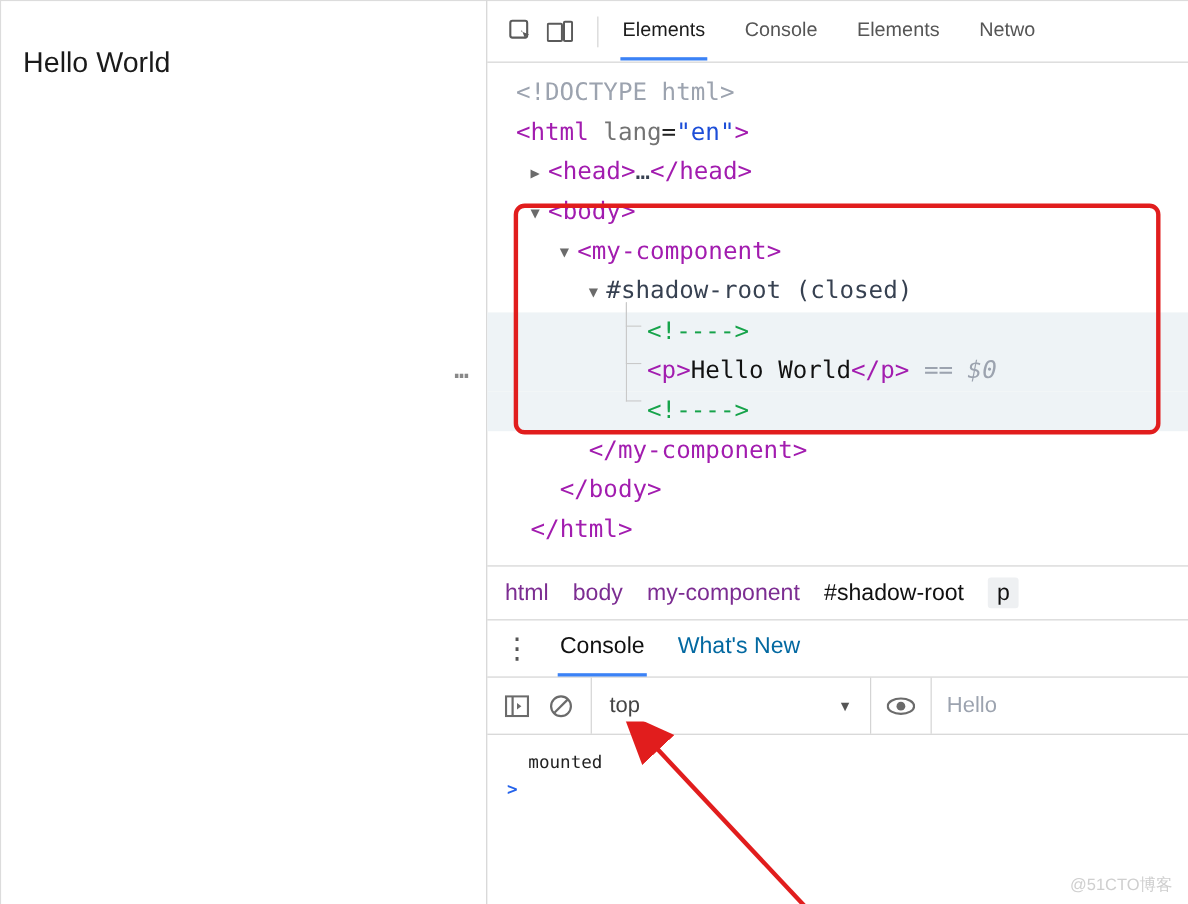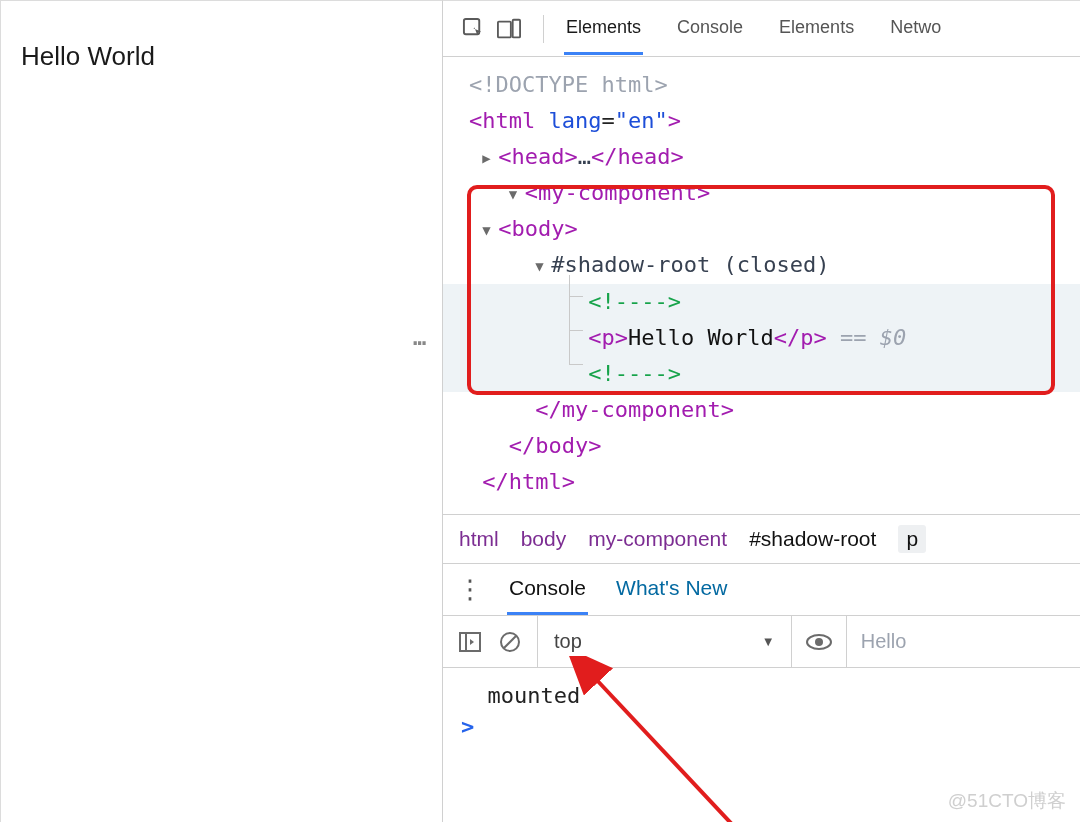--- a/index.html
+++ b/index.html
@@ -11,43 +11,43 @@
 .toolbar-top .divider { width: 1px; height: 28px; background: #d0d0d0; margin: 0 12px; }
 .tabs-row { display: flex; align-items: flex-start; gap: 32px; font-size: 18px; }
 .tab { color: #555; padding: 14px 2px; cursor: pointer; border-bottom: 3px solid transparent; }
 .tab.active { color: #1a1a1a; border-bottom-color: #3b82f6; }
 .dom-tree { flex: 0 0 auto; font-family: Menlo, Consolas, monospace; font-size: 22px; line-height: 1.55; padding: 10px 0 14px 0; position: relative; }
 .dom-line { white-space: pre; padding: 1px 0 1px 26px; position: relative; }
 .hl { background: #eef3f6; }
 .ellipsis-gutter { position: absolute; left: -30px; color: #888; font-weight: bold; letter-spacing: -1px; }
 .disclose { display: inline-block; width: 16px; color: #6b6b6b; font-size: 14px; vertical-align: 1px; }
 .tag { color: #a21caf; }
-.attr-name { color: #1d4ed8; }
+.attr-name { color: #737373; }
 .attr-val { color: #1d4ed8; }
 .comment { color: #16a34a; }
 .shadow { color: #374151; margin-top: 35px; }
 .txt { color: #111; }
 .ref { color: #9ca3af; font-style: italic; }
 .tree-guide { position: absolute; border-left: 1px solid #c9c9c9; border-bottom: 1px solid #c9c9c9; pointer-events: none; }
 .red-box { position: absolute; border: 4px solid #e11d1d; border-radius: 10px; pointer-events: none; }
 .breadcrumb { display: flex; align-items: center; gap: 22px; font-size: 21px; padding: 10px 16px; border-top: 1px solid #d0d0d0; border-bottom: 1px solid #d0d0d0; font-family: -apple-system, Arial, sans-serif; }
 .breadcrumb .crumb { color: #7c2d92; cursor: pointer; }
 .breadcrumb .crumb.active { color: #111; background: #eef0f2; padding: 2px 8px; border-radius: 3px; }
 .drawer-tabs { display: flex; align-items: center; gap: 26px; padding: 0 14px; height: 52px; border-bottom: 1px solid #d0d0d0; font-size: 21px; }
 .drawer-tabs .dots { color: #555; font-size: 26px; letter-spacing: -2px; cursor: pointer; }
 .drawer-tab { color: #0369a1; padding: 12px 2px; border-bottom: 3px solid transparent; cursor: pointer; }
 .drawer-tab.active { color: #111; border-bottom-color: #3b82f6; }
 .console-toolbar { display: flex; align-items: center; gap: 14px; height: 52px; border-bottom: 1px solid #d0d0d0; padding: 0 14px; font-size: 20px; color: #444; }
 .console-toolbar .icon { color: #6b6b6b; display: inline-flex; align-items: center; justify-content: center; width: 26px; height: 26px; cursor: pointer; }
 .console-toolbar .ctx { display: flex; align-items: center; gap: 180px; border-left: 1px solid #d0d0d0; border-right: 1px solid #d0d0d0; padding: 0 16px; height: 100%; cursor: pointer; justify-content: space-between; }
 .console-toolbar .filter { flex: 1; padding: 0 14px; color: #888; height: 100%; display: flex; align-items: center; border-left: 1px solid #d0d0d0; }
-.console-body { flex: 1; font-family: Menlo, Consolas, monospace; font-size: 22px; padding: 12px 18px; position: relative; }
+.console-body { flex: 1; font-family: Menlo, Consolas, monospace; font-size: 16px; padding: 12px 18px; position: relative; }
 .console-line { padding: 3px 0; white-space: pre; }
 .prompt { color: #2563eb; font-weight: bold; }
-.watermark { position: absolute; right: 14px; bottom: 8px; color: #cfcfcf; font-size: 19px; font-family: -apple-system, Arial, sans-serif; }
+.watermark { position: absolute; right: 14px; bottom: 8px; color: #cfcfcf; font-size: 15px; font-family: -apple-system, Arial, sans-serif; }
 .arrow { position: absolute; pointer-events: none; }
 svg { display: block; }
 </style>
 </head>
 <body>
 
 <div class="page-panel">
   <div>Hello World</div>
 </div>
 
@@ -72,22 +72,22 @@
       <div class="tab">Console</div>
       <div class="tab">Elements</div>
       <div class="tab">Netwo</div>
     </div>
   </div>
 
   <div class="dom-tree">
     <div class="dom-line"><span class="shadow" style="color:#9ca3af"><span>&lt;!</span><span>DOCTYPE html</span><span>&gt;</span></span></div>
     <div class="dom-line"><span class="tag">&lt;</span><span class="tag">html</span> <span class="attr-name">lang</span><span>=</span><span class="attr-val">"en"</span><span class="tag">&gt;</span></div>
     <div class="dom-line"> <span class="disclose">▶</span><span class="tag">&lt;</span><span class="tag">head</span><span class="tag">&gt;</span><span class="shadow">…</span><span class="tag">&lt;/</span><span class="tag">head</span><span class="tag">&gt;</span></div>
+    <div class="dom-line"> <span class="disclose">▼</span><span class="tag">&lt;</span><span class="tag">body</span><span class="tag">&gt;</span></div>
     <div class="dom-line">   <span class="disclose">▼</span><span class="tag">&lt;</span><span class="tag">my-component</span><span class="tag">&gt;</span></div>
-    <div class="dom-line"> <span class="disclose">▼</span><span class="tag">&lt;</span><span class="tag">body</span><span class="tag">&gt;</span></div>
     <div class="dom-line">     <span class="disclose">▼</span><span class="shadow">#shadow-root </span><span class="shadow">(closed)</span></div>
     <div class="dom-line hl">         <span class="comment">&lt;!----&gt;</span></div>
     <div class="dom-line hl"><span class="ellipsis-gutter">…</span>         <span class="tag">&lt;</span><span class="tag">p</span><span class="tag">&gt;</span><span class="txt">Hello World</span><span class="tag">&lt;/</span><span class="tag">p</span><span class="tag">&gt;</span><span class="ref"> == $0</span></div>
     <div class="dom-line hl">         <span class="comment">&lt;!----&gt;</span></div>
     <div class="dom-line">     <span class="tag">&lt;/</span><span class="tag">my-component</span><span class="tag">&gt;</span></div>
     <div class="dom-line">   <span class="tag">&lt;/</span><span class="tag">body</span><span class="tag">&gt;</span></div>
     <div class="dom-line"> <span class="tag">&lt;/</span><span class="tag">html</span><span class="tag">&gt;</span></div>
 
     <div class="tree-guide" style="left:126px; top:218px; width:14px; height:22px;"></div>
     <div class="tree-guide" style="left:126px; top:218px; width:14px; height:56px;"></div>

